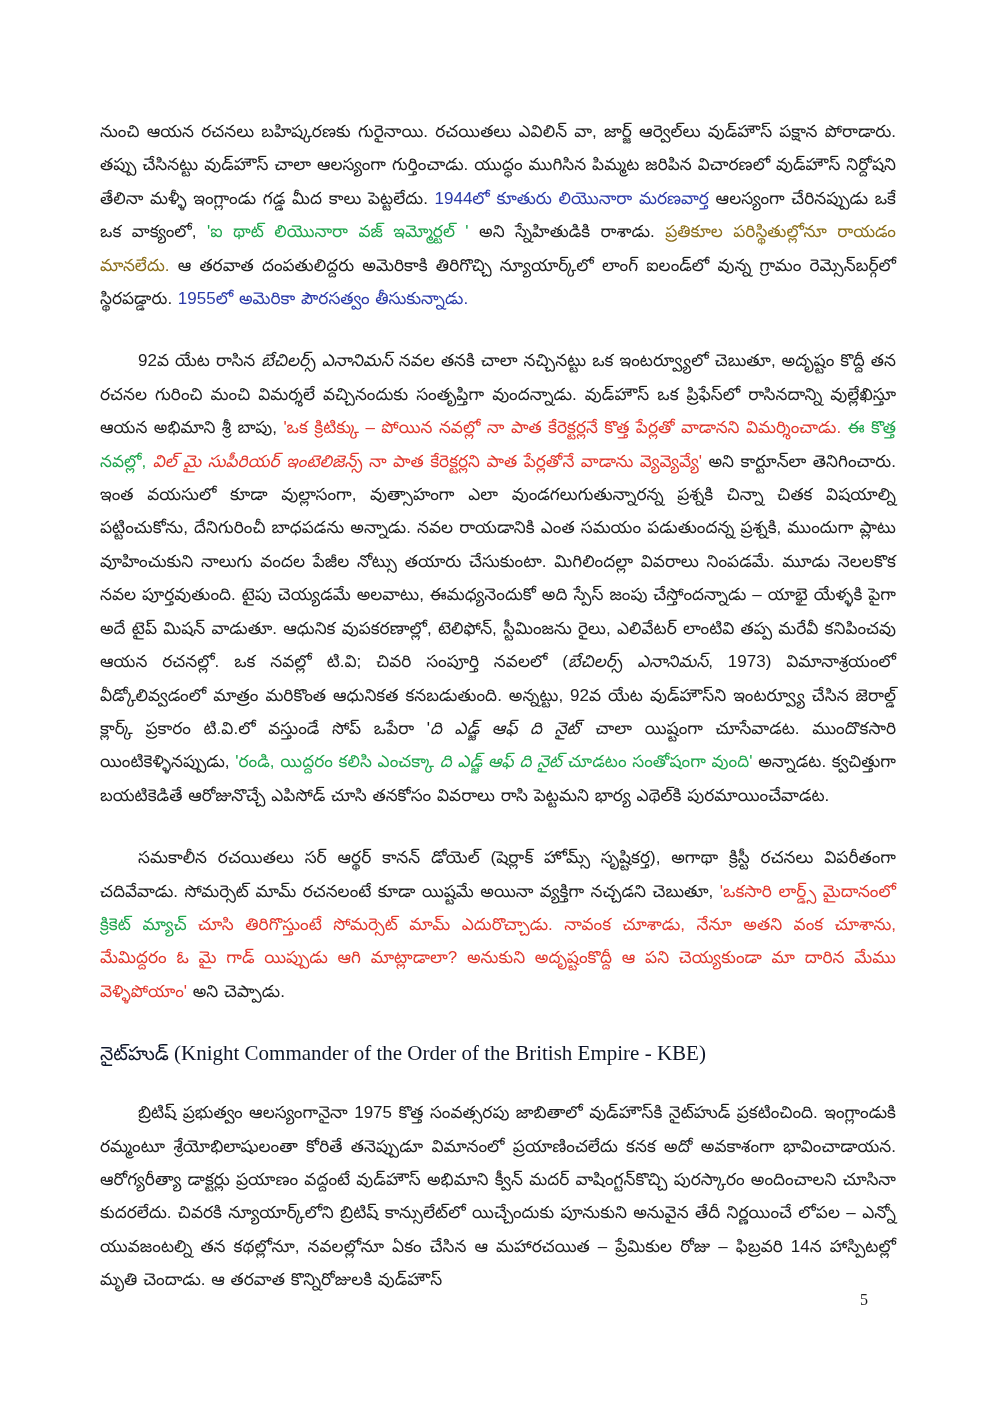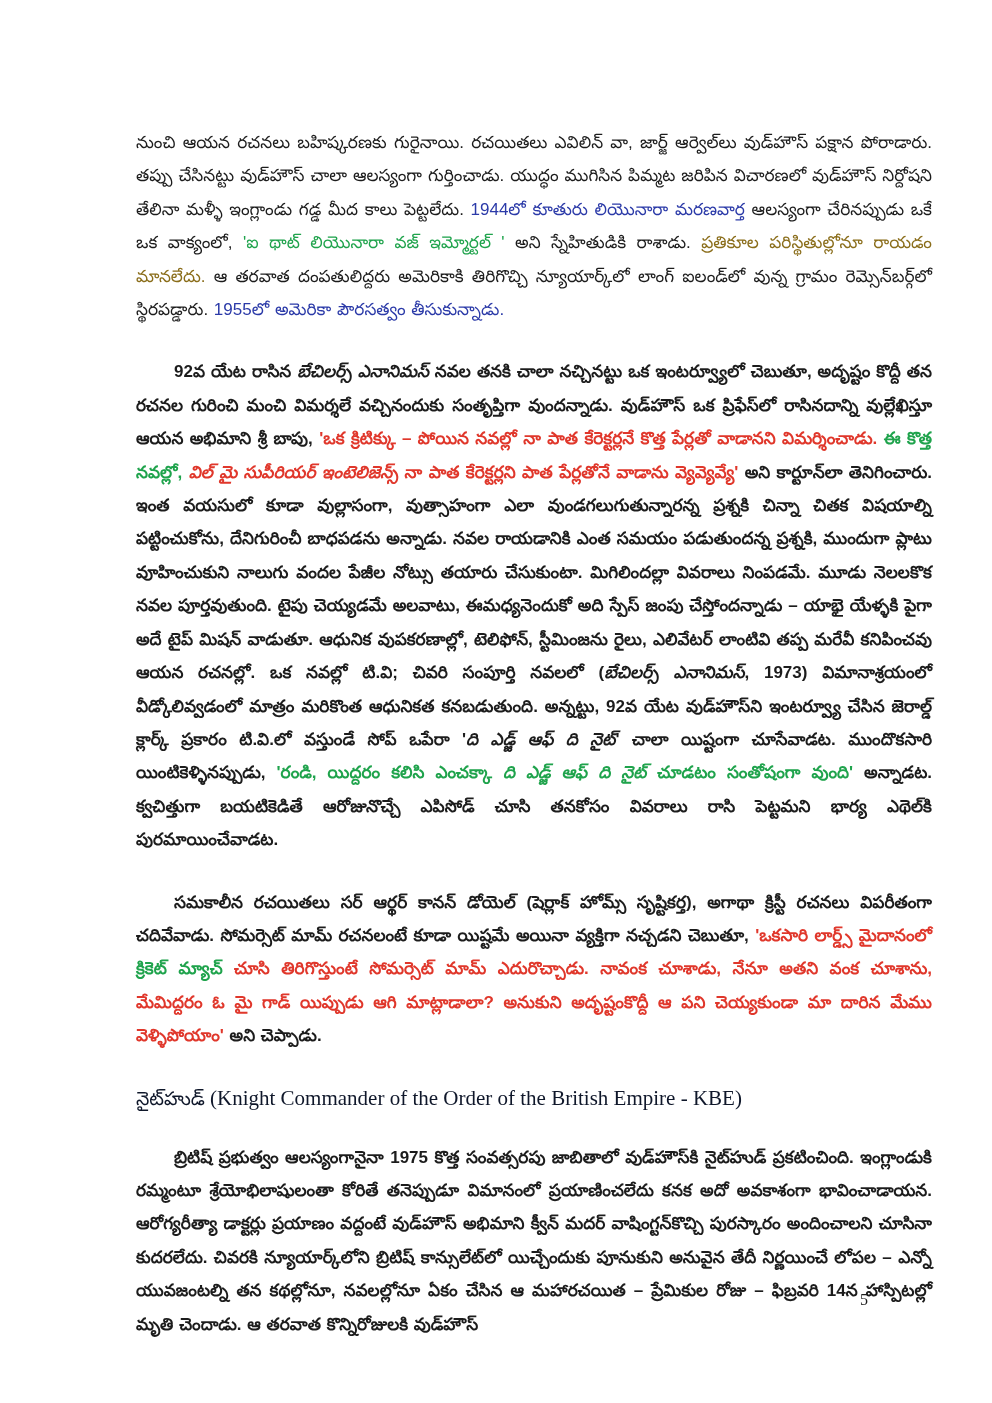--- a/index.html
+++ b/index.html
@@ -11,35 +11,33 @@
     position: relative;
     width: 992px;
     height: 1403px;
     background: #ffffff;
     overflow: hidden;
     font-family: "Liberation Sans", sans-serif;
   }
   .content {
     position: absolute;
     left: 100px;
-    top: 126px;
+    top: 115px;
     width: 796px;
-    margin-left: 36px;
   }
   p.para {
     margin: 0 0 29px 0;
     font-size: 17px;
     line-height: 33.4px;
     text-align: justify;
     color: #1c1c1c;
     word-spacing: 1px;
   }
   p.para.indent {
     text-indent: 38px;
-    font-weight: bold;
   }
   .i { font-style: italic; }
   h2.section-heading {
     margin: 0 0 26px 0;
     font-weight: normal;
     font-size: 19px;
     line-height: 33px;
     color: #0f172a;
   }
   h2 .serif {

